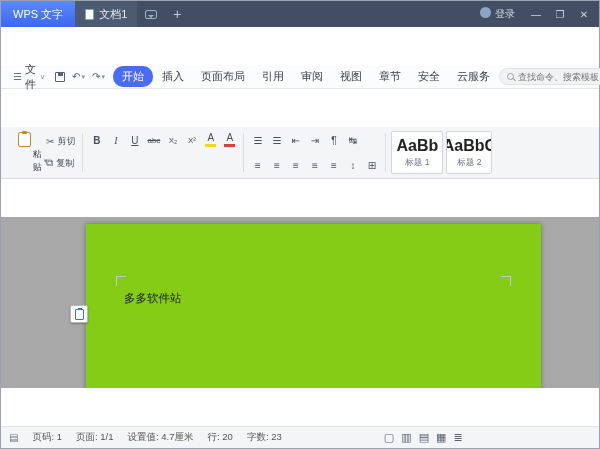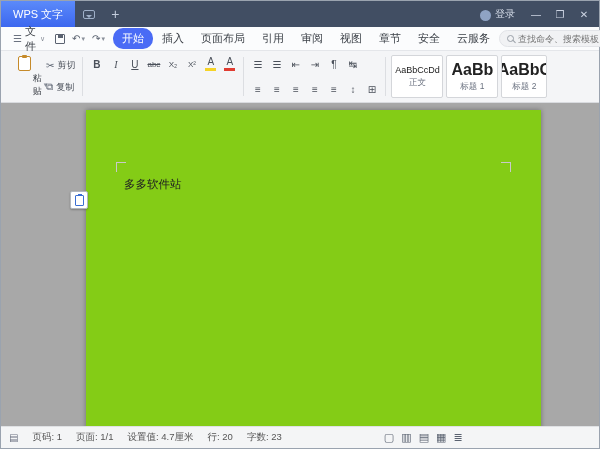--- a/index.html
+++ b/index.html
@@ -1,31 +1,31 @@
 <!DOCTYPE html>
 <html><head>
 <meta charset="utf-8">
 <style>
   * { margin:0; padding:0; box-sizing:border-box; }
   html,body { width:600px; height:449px; overflow:hidden; }
   body { font-family:"Liberation Sans","DejaVu Sans",sans-serif; font-size:11px; color:#333; background:#e8e8e8; }
-  .app { width:600px; height:449px; display:flex; flex-direction:column; border:1px solid #9aa3af; background:#fff; }
+  .app { width:600px; height:449px; display:flex; flex-direction:column; border:1px solid #9aa3af; background:#fff;gap:38px; }
 
   
   .titlebar { height:26px; background:#414e63; display:flex; align-items:center; color:#cdd5e3; flex:0 0 auto; }
   .app-tab { height:26px; padding:0 12px; display:flex; align-items:center; gap:4px;
              background:linear-gradient(180deg,#5b8afa,#3c67ef); color:#fff; font-size:11px; }
   .doc-tab { height:26px; padding:0 10px; display:flex; align-items:center; gap:5px;
              background:#4c5a72; color:#e7ecf5; font-size:11px; max-width:130px; }
   .doc-icon { width:9px; height:11px; background:#fff; border:1px solid #7aa0e8; border-radius:1px; }
   .bubble-icon { width:12px; height:9px; border:1px solid #9fb0c8; border-radius:2px; position:relative; margin:0 8px; }
   .bubble-icon::after { content:""; position:absolute; left:2px; bottom:-3px; border:3px solid transparent; border-top-color:#9fb0c8; }
   .newtab { font-size:14px; color:#c3cddd; padding:0 8px; }
   .tb-right { margin-left:auto; display:flex; align-items:center; gap:2px; padding-right:4px; }
-  .login { font-size:10px; color:#d7deea; padding:0 8px; display:flex; align-items:flex-end; gap:4px; }
+  .login { font-size:10px; color:#d7deea; padding:0 8px; display:flex; align-items:flex-start; gap:4px; }
   .avatar { width:11px; height:11px; border-radius:50%; background:#8fa3c4; }
   .winbtn { width:22px; height:20px; display:flex; align-items:center; justify-content:center; font-size:10px; color:#cdd5e3; }
 
   
   .menubar { height:24px; background:#fbfcfd; border-bottom:1px solid #e4e6ea; display:flex; align-items:center; padding:0 6px; gap:1px; flex:0 0 auto; }
   .file-btn { display:flex; align-items:center; gap:3px; font-size:11px; color:#3a3f46; padding:2px 6px; }
   .hamb { font-size:10px; color:#6b7280; }
   .qa { display:flex; align-items:center; gap:1px; margin-right:4px; }
   .qa .btn { padding:1px 3px; color:#5a6270; font-size:10px; display:flex; align-items:center; }
   .floppy { width:10px; height:10px; border:1px solid #5a6270; border-radius:1px; position:relative; }
@@ -92,20 +92,24 @@
 </style>
 </head>
 <body>
 
 <div class="app">
 
   <div class="titlebar">
     <div class="app-tab">
       <span>WPS 文字</span>
     </div>
+    <div class="doc-tab">
+      <span class="doc-icon"></span>
+      <span>文档1</span>
+    </div>
     <span class="bubble-icon"></span>
     <span class="newtab">+</span>
     <div class="tb-right">
       <span class="login">
         <span class="avatar"></span>
         <span>登录</span>
       </span>
       <span class="winbtn">—</span>
       <span class="winbtn">❐</span>
       <span class="winbtn">✕</span>
@@ -214,24 +218,20 @@
         <span class="icobtn">≡</span>
         <span class="icobtn">≡</span>
         <span class="icobtn">↕</span>
         <span class="icobtn">⊞</span>
       </div>
     </div>
 
     <div class="rsep"></div>
 
     <div class="group style-cards">
-      <div class="scard">
-        <span class="sample">AaBbCcDd</span>
-        <span class="slabel">正文</span>
-      </div>
       <div class="scard h">
         <span class="sample">AaBb</span>
         <span class="slabel">标题 1</span>
       </div>
       <div class="scard h" style="width:46px">
         <span class="sample">AaBbC</span>
         <span class="slabel">标题 2</span>
       </div>
     </div>
   </div>

